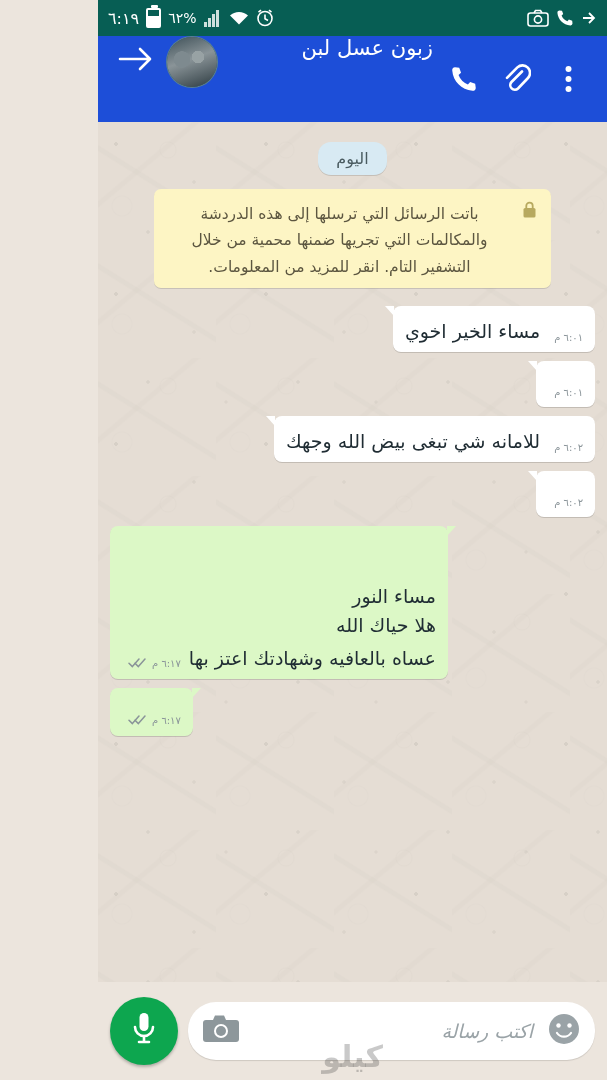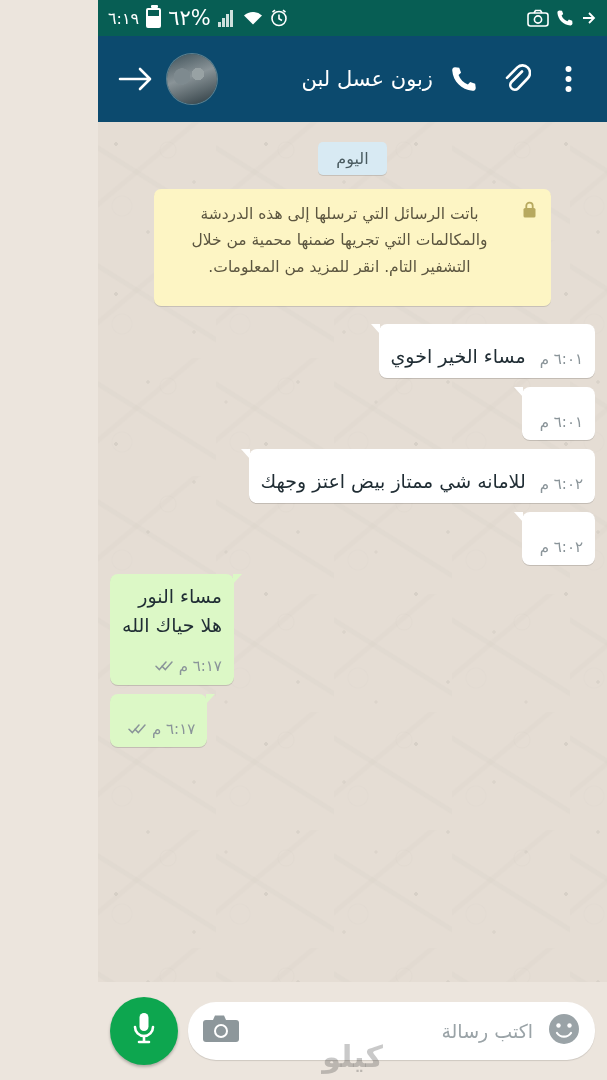--- a/index.html
+++ b/index.html
@@ -43,21 +43,21 @@
     background: linear-gradient(to top, #fff 62%, transparent 62%);
   }
   .sb-battery::after {
     content: "";
     position: absolute;
     top: -5px; left: 3px;
     width: 7px; height: 3px;
     background: #fff;
     border-radius: 1px;
   }
-  .sb-pct { font-size: 21px; }
+  .sb-pct { font-size: 14px; }
   .sb-bars {
     display: inline-block;
     width: 18px; height: 17px;
     position: relative;
   }
   .sb-bars i {
     position: absolute;
     bottom: 0;
     width: 3px;
     background: #cfe0dd;
@@ -66,24 +66,23 @@
   .sb-bars i:nth-child(1) { left: 0;  height: 5px; }
   .sb-bars i:nth-child(2) { left: 4px; height: 9px; }
   .sb-bars i:nth-child(3) { left: 8px; height: 13px; }
   .sb-bars i:nth-child(4) { left: 12px; height: 17px; }
   .ic { display: inline-block; line-height: 1; }
   .ic svg { display: block; }
 
   
   .toolbar {
     height: 86px;
-    background: #0c4a6e;
+    background: #1d4ed8;
     color: #ffffff;
     display: flex;
-    align-items: center;
     padding: 0 14px;
     direction: rtl;
   }
   .tb-back {
     width: 46px; height: 46px;
     display: flex; align-items: center; justify-content: center;
     flex: 0 0 auto;
   }
   .tb-avatar {
     width: 52px; height: 52px;
@@ -159,29 +158,29 @@
     padding: 14px 12px 10px 12px;
     direction: rtl;
   }
 
   .daychip-wrap { display: flex; justify-content: center; margin: 6px 0 14px; }
   .daychip {
     background: #d8eaf3;
     color: #4a5b60;
     font-size: 16px;
     padding: 7px 18px;
-    border-radius: 5px;
+    border-radius: 13px;
     box-shadow: 0 1px 0.5px rgba(0,0,0,0.13);
   }
 
   .notice {
     background: #fdf5c4;
     color: #5c5640;
     border-radius: 7px;
-    padding: 12px 42px 26px 16px;
+    padding: 12px 42px 8px 16px;
     margin: 0 auto 18px;
     width: 82%;
     font-size: 15.5px;
     line-height: 1.7;
     text-align: center;
     position: relative;
     box-shadow: 0 1px 0.5px rgba(0,0,0,0.13);
   }
   .notice .lock {
     position: absolute;
@@ -198,21 +197,21 @@
     max-width: 86%;
     border-radius: 8px;
     padding: 8px 12px 7px 12px;
     box-shadow: 0 1px 0.5px rgba(0,0,0,0.15);
     font-size: 19px;
     line-height: 1.5;
     color: #1f2c33;
   }
   .bubble.in  { background: #ffffff; }
   .bubble.out { background: #dcf8c6; }
-  .bubble .text { white-space: pre-line; }
+  .bubble .text { white-space: pre-line; margin-top: 48px; }
 
   
   .bubble.in::after {
     content: "";
     position: absolute;
     top: 0; left: -8px;
     border-width: 0 9px 10px 0;
     border-style: solid;
     border-color: transparent #ffffff transparent transparent;
   }
@@ -222,21 +221,21 @@
     top: 0; right: -8px;
     border-width: 0 0 10px 9px;
     border-style: solid;
     border-color: transparent transparent transparent #dcf8c6;
   }
 
   .meta {
     display: inline-flex;
     align-items: center;
     gap: 4px;
-    font-size: 15px;
+    font-size: 10px;
     color: #8a9499;
     margin: 16px 0 0 6px;
     vertical-align: bottom;
     direction: rtl;
   }
   .meta .ticks { color: #8a9499; display: inline-block; transform: translateY(1px); }
   .bubble .line-last { display: flex; align-items: flex-end; gap: 8px; justify-content: flex-start; }
   .bubble.in .line-last { flex-direction: row-reverse; justify-content: flex-start; }
   .bubble .body-text { flex: 0 1 auto; }
 
@@ -263,20 +262,21 @@
     gap: 10px;
     direction: rtl;
   }
   .composer .emoji { flex: 0 0 auto; }
   .composer .placeholder {
     flex: 1 1 auto;
     color: #9aa3a7;
     font-size: 19px;
     text-align: right;
     padding-right: 4px;
+    font-style: italic;
   }
   .composer .cam { flex: 0 0 auto; }
   .mic-btn {
     width: 68px; height: 68px;
     border-radius: 50%;
     background: #0da64f;
     margin-right: 10px;
     display: flex; align-items: center; justify-content: center;
     box-shadow: 0 2px 3px rgba(0,0,0,0.25);
     flex: 0 0 auto;
@@ -409,41 +409,42 @@
               <div class="line-last">
                 <span class="meta">
                   <span>٦:٠١ م</span>
                 </span>
               </div>
             </div>
           </div>
           <div class="row in">
             <div class="bubble in">
               <div class="line-last">
-                <span class="body-text">للامانه شي ممتاز بيض اعتز وجهك</span>
+                <span class="body-text">للامانه شي تبغى بيض الله وجهك</span>
                 <span class="meta">
                   <span>٦:٠٢ م</span>
                 </span>
               </div>
             </div>
           </div>
           <div class="row in">
             <div class="bubble in">
               <div class="line-last">
                 <span class="meta">
                   <span>٦:٠٢ م</span>
                 </span>
               </div>
             </div>
           </div>
           <div class="row out">
             <div class="bubble out">
               <div class="text">مساء النور
 هلا حياك الله</div>
               <div class="line-last">
+                <span class="body-text">عساه بالعافيه وشهادتك اعتز بها</span>
                 <span class="meta">
                   <span>٦:١٧ م</span>
                   <span class="ticks"><svg width="20" height="13" viewBox="0 0 20 13">
                       <path d="M1 7.2 4.4 10.6 11 3" stroke="#8a9499" stroke-width="1.5" fill="none" stroke-linecap="round" stroke-linejoin="round"></path>
                       <path d="M7 7.2 10.4 10.6 17 3" stroke="#8a9499" stroke-width="1.5" fill="none" stroke-linecap="round" stroke-linejoin="round"></path>
                     </svg></span>
                 </span>
               </div>
             </div>
           </div>

